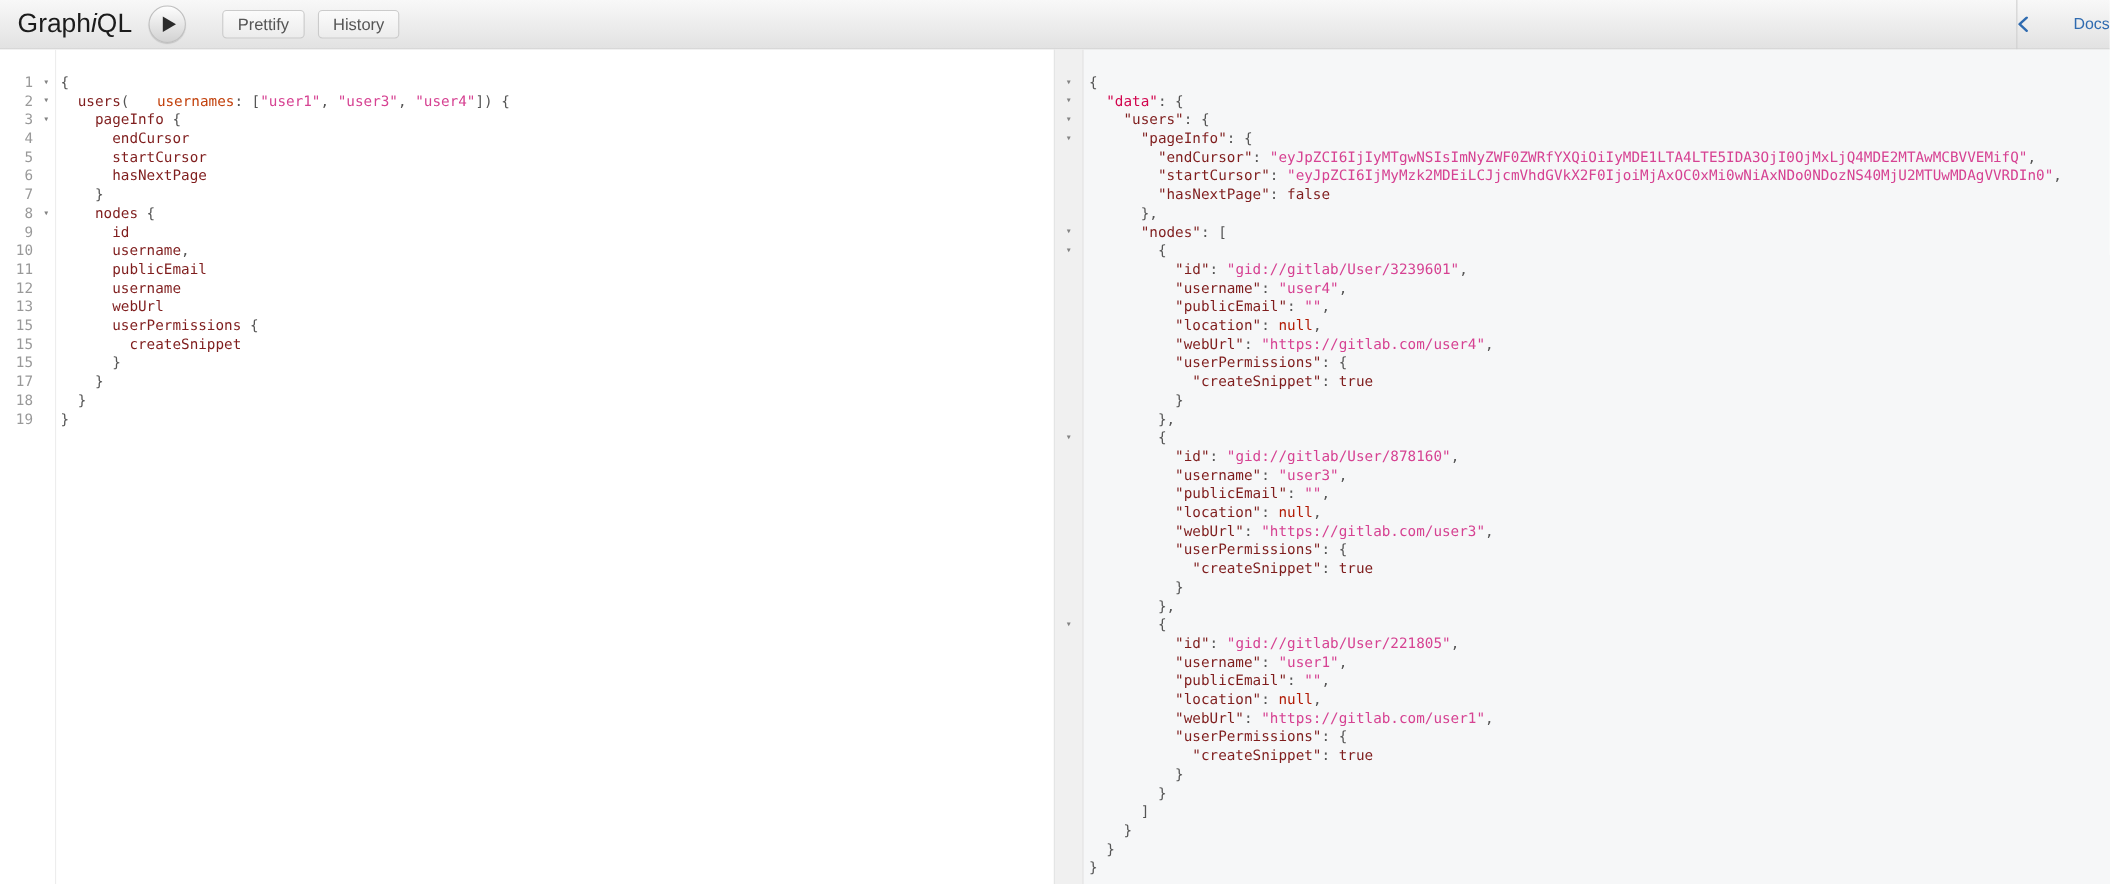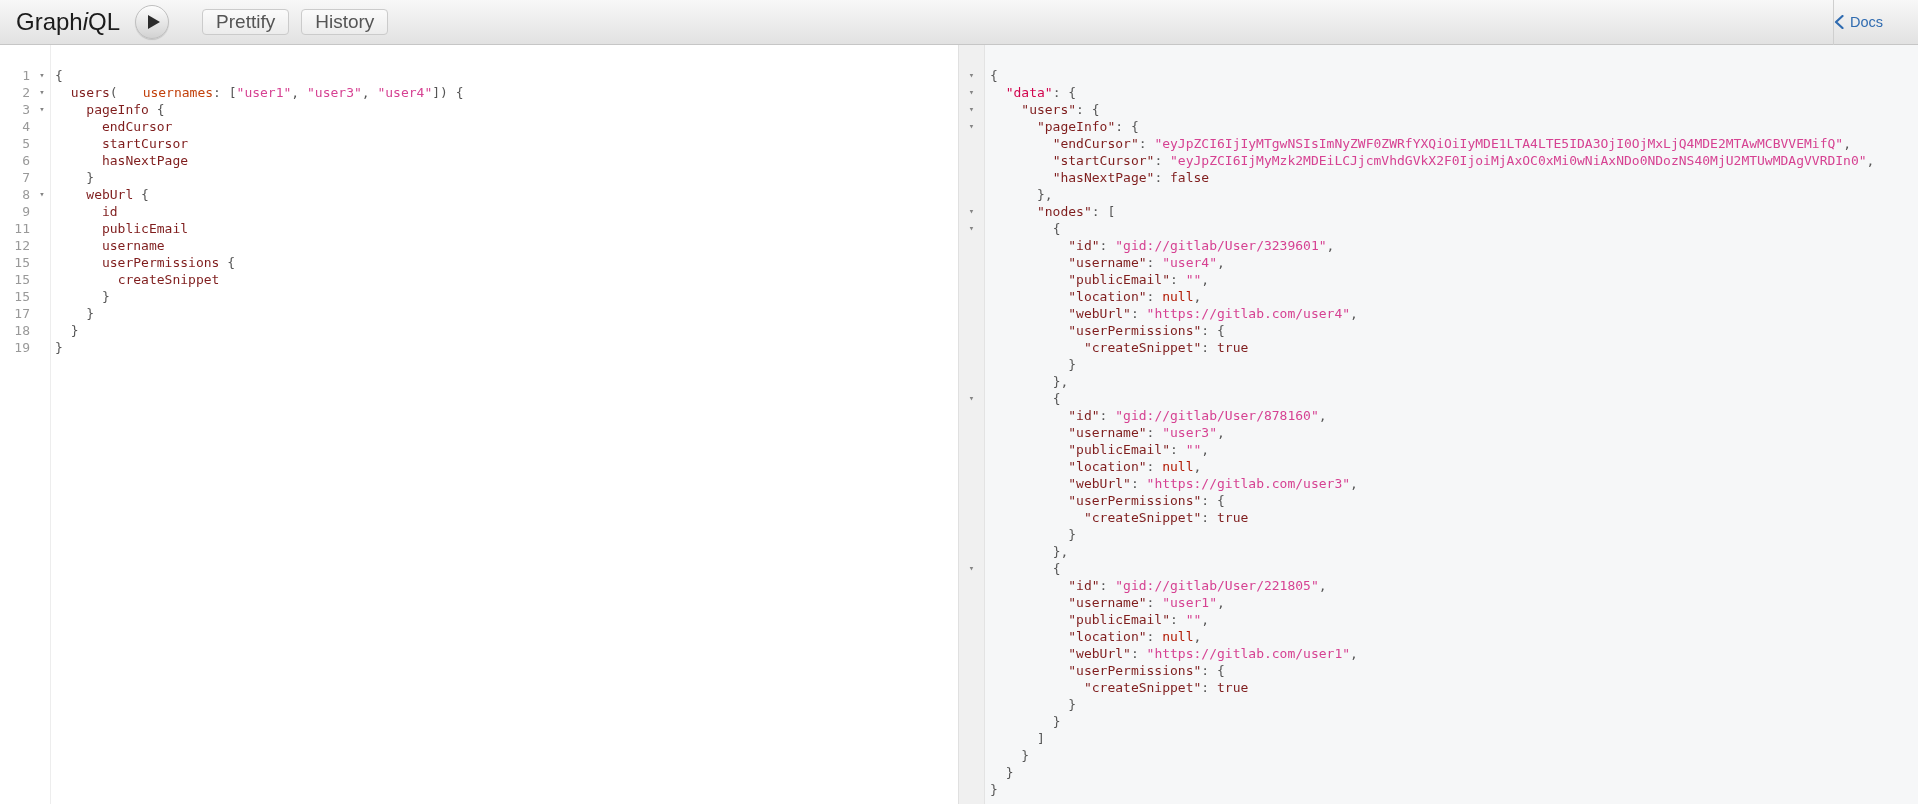--- a/index.html
+++ b/index.html
@@ -21,28 +21,28 @@
     border: 1px solid #bfbfbf;
     box-shadow: 0 1px 1px rgba(0,0,0,0.15);
     display: flex; align-items: center; justify-content: center;
     cursor: pointer;
   }
   .exec-btn svg { display:block; margin-left: 3px; }
   .tb-btn {
     height: 26px; margin-left: 12px; padding: 0 13px;
     background: linear-gradient(#fbfbfb, #ececec);
     border: 1px solid #cbcbcb; border-radius: 4px;
-    font-size: 19px; color: #555; display: flex; align-items: center;
+    font-size: 15px; color: #555; display: flex; align-items: center;
     cursor: pointer;
   }
   .tb-btn.prettify { margin-left: 33px; }
   .tb-spacer { flex: 1; }
   .docs-box {
     width: 85px; height: 45px; border-left: 1px solid #cfcfcf;
-    display: flex; align-items: center; justify-content: flex-start;
+    display: flex; align-items: center; justify-content: space-between;
     cursor: pointer; color: #2f6bb0; font-size: 14.5px;
   }
   .docs-box svg { margin-right: 6px; display: block; }
 
   
   .content { display: flex; height: 759px; width: 100%; }
   .pane { position: relative; height: 100%; overflow: hidden; }
   .query-pane { width: 959px; background: #fff; border-right: 1px solid #e0e0e0; }
   .query-pane::before { 
     content:""; position:absolute; left:50px; top:0; bottom:0;
@@ -131,36 +131,46 @@
           <span class="cm-code"><span class="tok-w">      </span><span class="tok-f">hasNextPage</span></span>
         </div>
         <div class="cm-row">
           <span class="cm-ln">7</span>
           <span class="cm-fold"></span>
           <span class="cm-code"><span class="tok-w">    </span><span class="tok-p">}</span></span>
         </div>
         <div class="cm-row">
           <span class="cm-ln">8</span>
           <span class="cm-fold">▾</span>
-          <span class="cm-code"><span class="tok-w">    </span><span class="tok-f">webUrl</span><span class="tok-w"> </span><span class="tok-p">{</span></span>
+          <span class="cm-code"><span class="tok-w">    </span><span class="tok-f">nodes</span><span class="tok-w"> </span><span class="tok-p">{</span></span>
         </div>
         <div class="cm-row">
           <span class="cm-ln">9</span>
           <span class="cm-fold"></span>
           <span class="cm-code"><span class="tok-w">      </span><span class="tok-f">id</span></span>
         </div>
         <div class="cm-row">
+          <span class="cm-ln">10</span>
+          <span class="cm-fold"></span>
+          <span class="cm-code"><span class="tok-w">      </span><span class="tok-f">username</span><span class="tok-p">,</span></span>
+        </div>
+        <div class="cm-row">
           <span class="cm-ln">11</span>
           <span class="cm-fold"></span>
           <span class="cm-code"><span class="tok-w">      </span><span class="tok-f">publicEmail</span></span>
         </div>
         <div class="cm-row">
           <span class="cm-ln">12</span>
           <span class="cm-fold"></span>
           <span class="cm-code"><span class="tok-w">      </span><span class="tok-f">username</span></span>
+        </div>
+        <div class="cm-row">
+          <span class="cm-ln">13</span>
+          <span class="cm-fold"></span>
+          <span class="cm-code"><span class="tok-w">      </span><span class="tok-f">webUrl</span></span>
         </div>
         <div class="cm-row">
           <span class="cm-ln">15</span>
           <span class="cm-fold"></span>
           <span class="cm-code"><span class="tok-w">      </span><span class="tok-f">userPermissions</span><span class="tok-w"> </span><span class="tok-p">{</span></span>
         </div>
         <div class="cm-row">
           <span class="cm-ln">15</span>
           <span class="cm-fold"></span>
           <span class="cm-code"><span class="tok-w">        </span><span class="tok-f">createSnippet</span></span>

